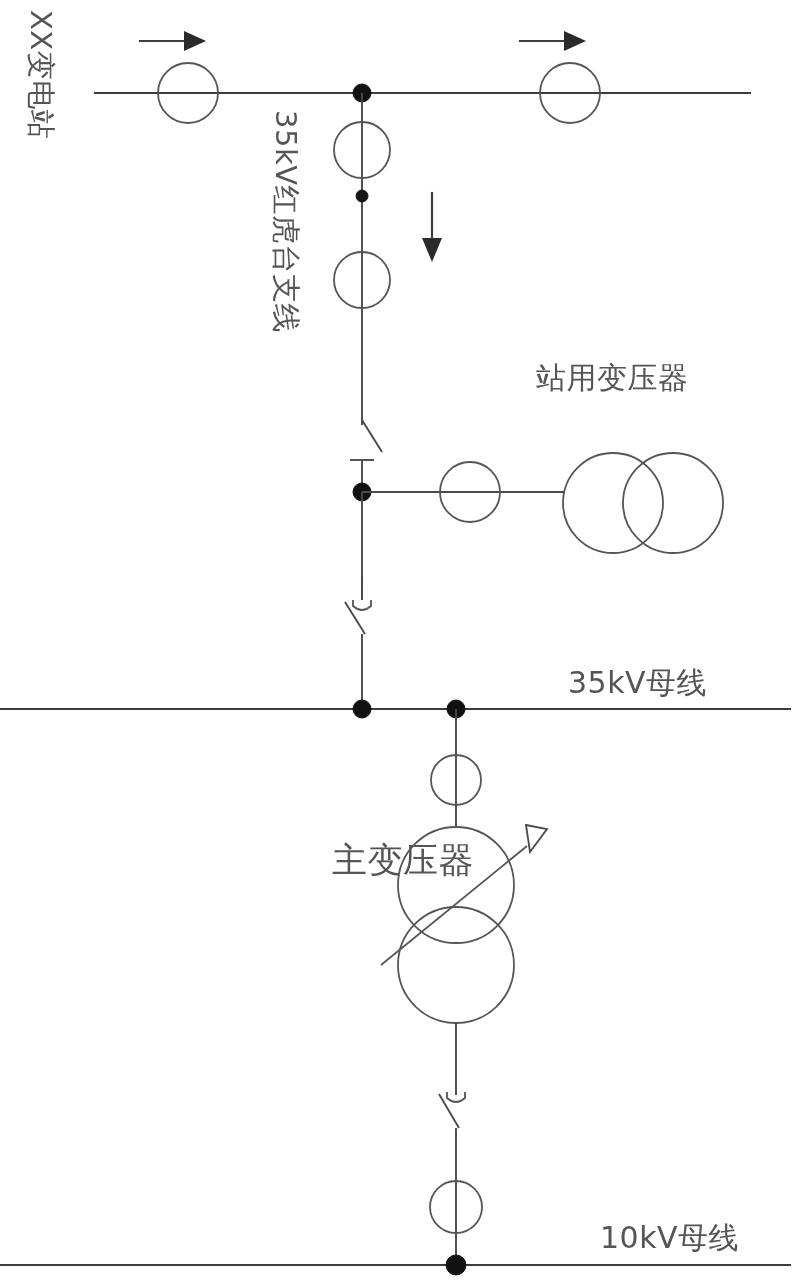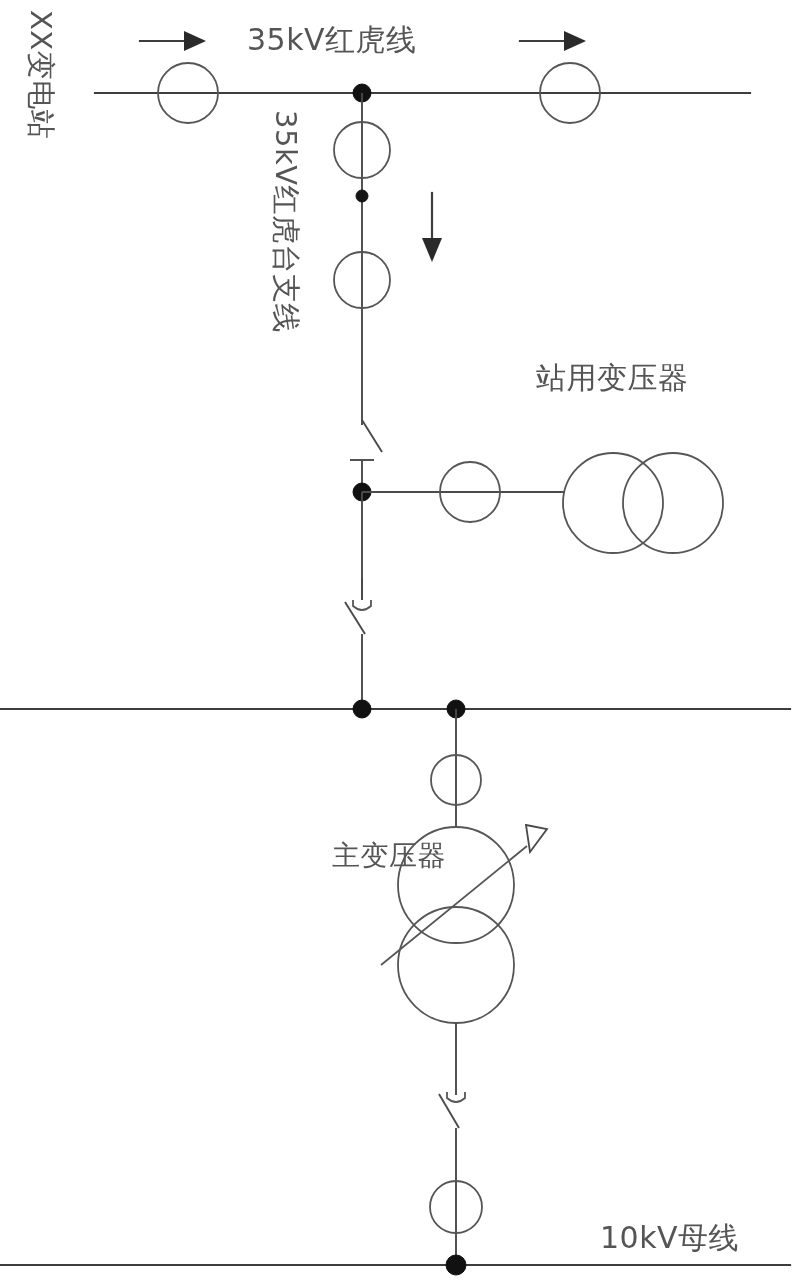--- a/index.html
+++ b/index.html
@@ -71,21 +71,21 @@
   }
   
   .lbl-rot {
     font-size: 29px;
     line-height: 1;
     transform-origin: 0 0;
     transform: rotate(90deg);
   }
   
   .lbl-stack {
-    font-size: 28px;
+    font-size: 35px;
     line-height: 1.16;
     width: 1em;
     text-align: center;
   }
 </style>
 </head>
 <body>
 
 <div id="diagram-root">
 
@@ -176,24 +176,24 @@
 
     <g>
       <line class="wire" x1="0" y1="1265" x2="790" y2="1265"></line>
       <circle class="node-dot" cx="456" cy="1265" r="10"></circle>
     </g>
 
   </svg>
 
   <div class="lbl lbl-rot" style="left: 55px; top: 10px;">XX变电站</div>
 
-  <div class="lbl lbl-horiz" style="left: 247px; top: 25px;">35kV红虎线</div>
 
   <div class="lbl lbl-rot" style="left: 300px; top: 110px;">35kV红虎台支线</div>
 
   <div class="lbl lbl-horiz" style="left: 536px; top: 363px;">站用变压器</div>
 
+  <div class="lbl lbl-horiz" style="left: 568px; top: 668px;">35kV母线</div>
 
   <div class="lbl lbl-stack" style="left: 332px; top: 840px;">主变压器</div>
 
   <div class="lbl lbl-horiz" style="left: 588px; top: 1223px; margin-left: 12px;">10kV母线</div>
 
 </div>
 
 </body></html>

